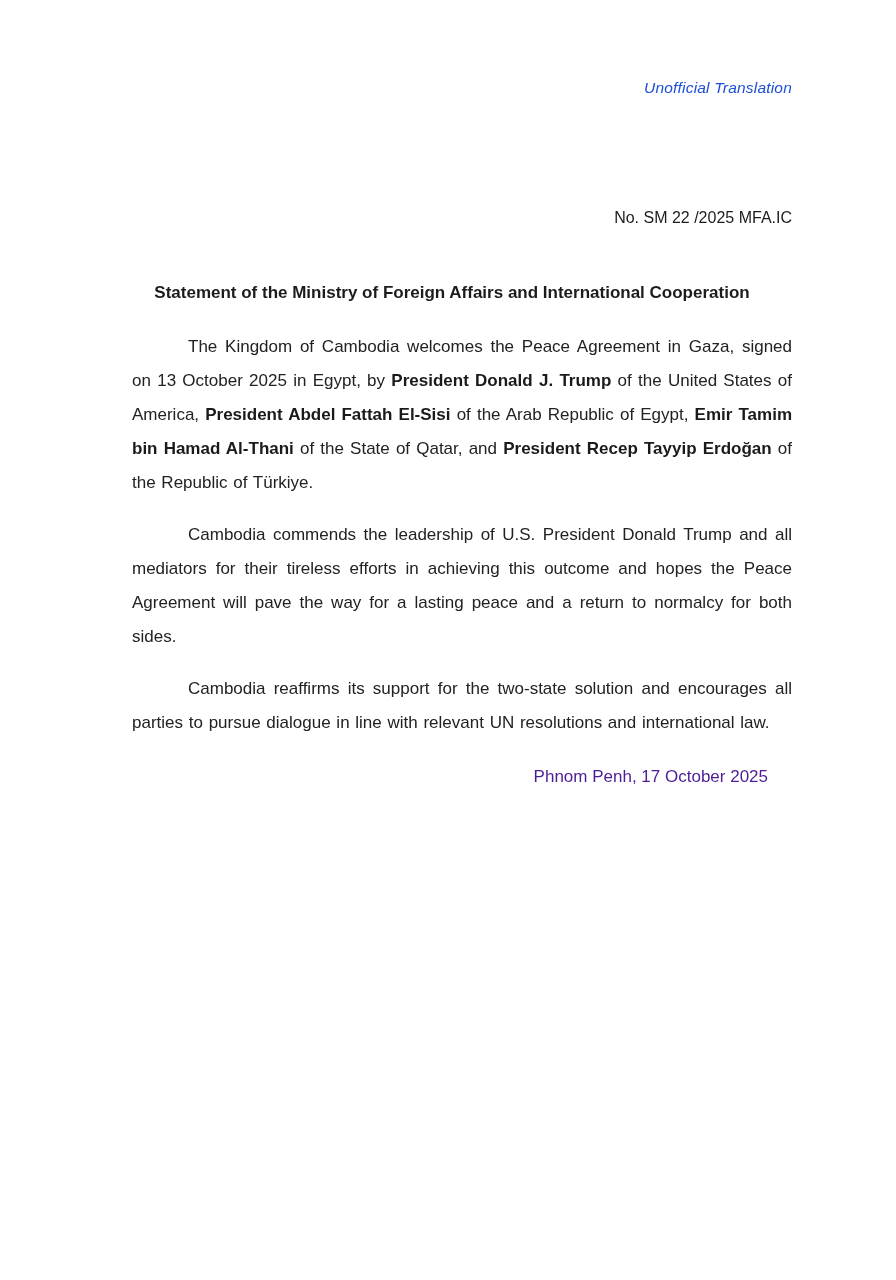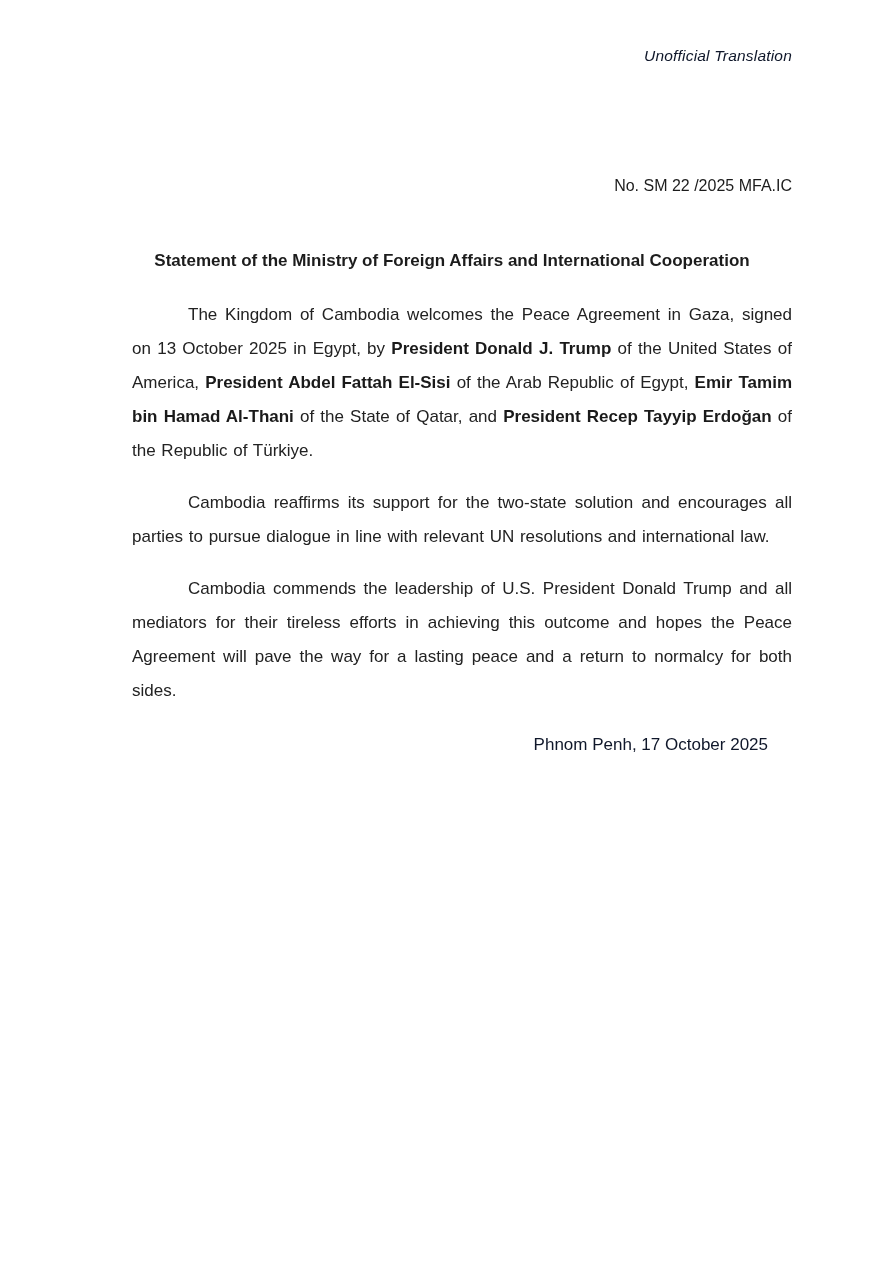--- a/index.html
+++ b/index.html
@@ -12,26 +12,26 @@
     overflow: hidden;
   }
   .page {
     position: relative;
     width: 896px;
     height: 1280px;
     background: #ffffff;
     padding: 0 104px 0 112px;
   }
   .header-note {
-    margin-top: 46px;
+    margin-top: 78px;
     text-align: right;
     font-style: italic;
     font-size: 15.5px;
     line-height: 20px;
-    color: #0f172a;
+    color: #1d4ed8;
     letter-spacing: 0.2px;
   }
   .ref-no {
     margin-top: 110px;
     font-size: 16px;
     line-height: 20px;
     text-align: right;
     color: #1c1c1c;
   }
   .doc-title {
@@ -55,36 +55,36 @@
     word-spacing: 1px;
     margin-left: 20px;
   }
   .body-text p b { font-weight: bold; color: #1a1a1a; }
   .dateline {
     margin-top: 20px;
     text-align: right;
     padding-right: 24px;
     font-size: 17px;
     line-height: 34px;
-    color: #0f172a;
+    color: #4c1d95;
   }
 </style>
 </head>
 <body>
 
 <div class="page">
   <div class="header-note">Unofficial Translation</div>
 
   <div class="ref-no">No. SM 22 /2025 MFA.IC</div>
 
   <div class="doc-title">
     <div>Statement of the Ministry of Foreign Affairs and International Cooperation</div>
   </div>
 
   <div class="body-text">
 
   <p><span>The Kingdom of Cambodia welcomes the Peace Agreement in Gaza, signed on 13 October 2025 in Egypt, by </span><b>President Donald J. Trump</b><span> of the United States of America, </span><b>President Abdel Fattah El-Sisi</b><span> of the Arab Republic of Egypt, </span><b>Emir Tamim bin Hamad Al-Thani</b><span> of the State of Qatar, and </span><b>President Recep Tayyip Erdoğan</b><span> of the Republic of Türkiye.</span></p>
+      <p><span>Cambodia commends the leadership of U.S. President Donald Trump and all mediators for their tireless efforts in achieving this outcome and hopes the Peace Agreement will pave the way for a lasting peace and a return to normalcy for both sides.</span></p>
       <p><span>Cambodia reaffirms its support for the two-state solution and encourages all parties to pursue dialogue in line with relevant UN resolutions and international law.</span></p>
-      <p><span>Cambodia commends the leadership of U.S. President Donald Trump and all mediators for their tireless efforts in achieving this outcome and hopes the Peace Agreement will pave the way for a lasting peace and a return to normalcy for both sides.</span></p>
     </div>
 
   <div class="dateline">Phnom Penh, 17 October 2025</div>
 </div>
 
 </body></html>

